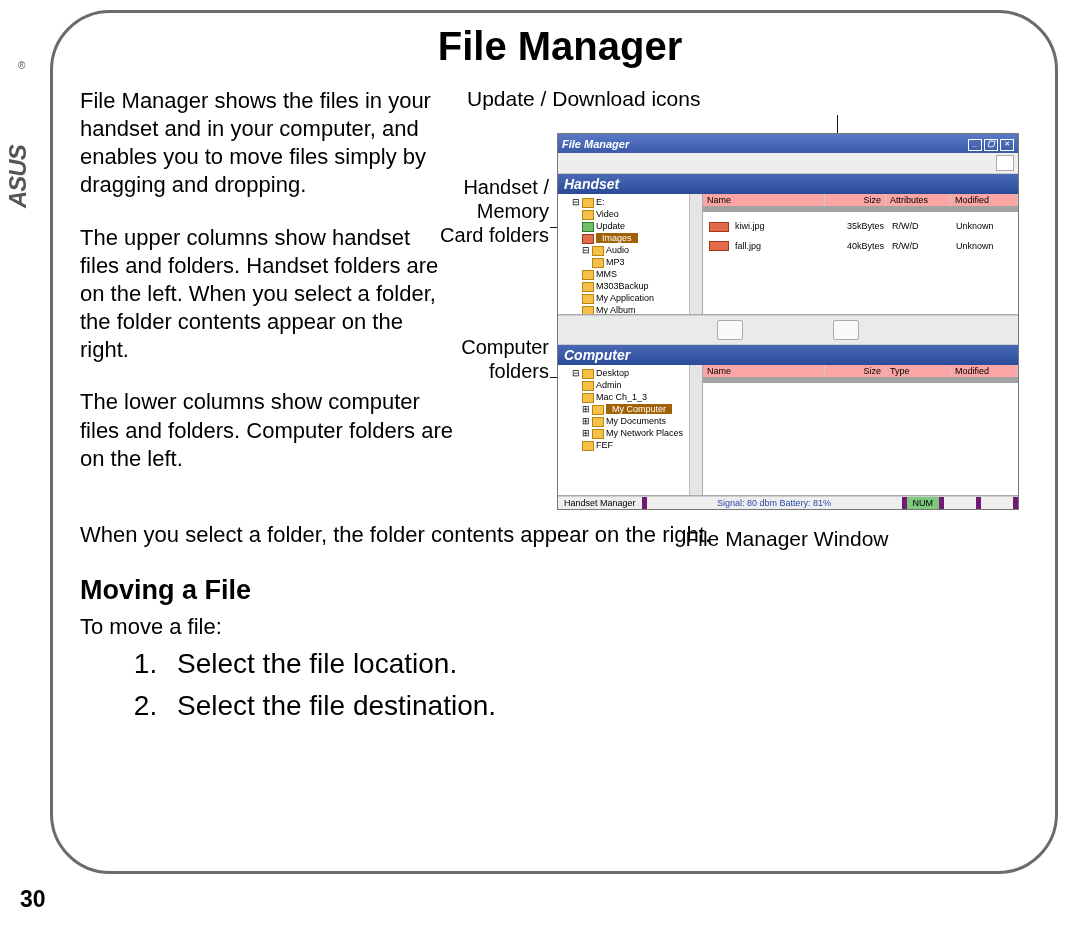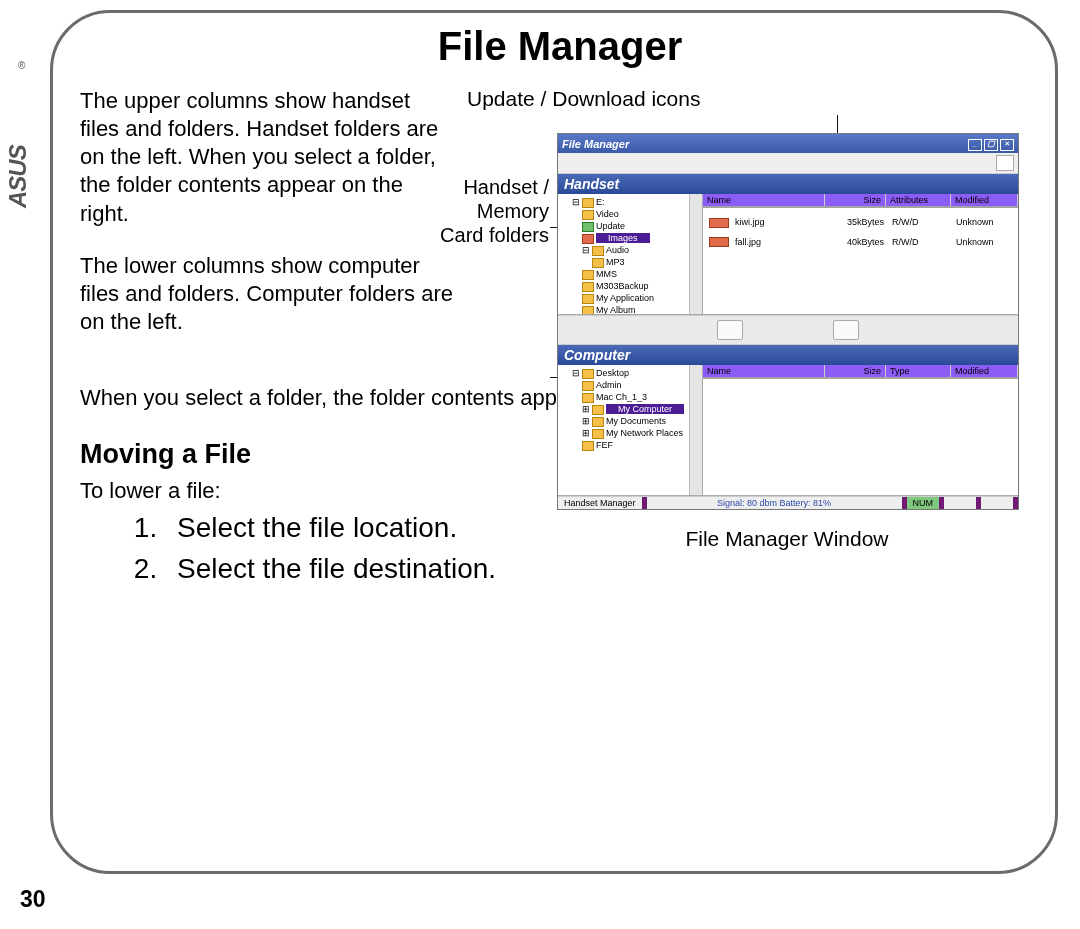--- a/index.html
+++ b/index.html
@@ -29,23 +29,23 @@
   .section-bar{background:linear-gradient(#4a6ab8,#2a4a98);color:#fff;font-style:italic;font-weight:700;font-size:14px;padding:2px 6px}
   .pane-row{display:flex;height:120px;background:#fff;border-bottom:1px solid #aaa}
   .pane-row.small{height:130px}
   .tree{width:138px;border-right:1px solid #aaa;overflow:hidden;padding:2px 2px 2px 4px;position:relative}
   .tree .scroll{position:absolute;right:0;top:0;bottom:0;width:12px;background:#e5e5e5;border-left:1px solid #bbb}
   .tree ul{list-style:none;margin:0;padding:0 0 0 10px;font-size:9px;line-height:12px}
   .tree li::before{content:"";}
   .fico{display:inline-block;width:10px;height:8px;background:#f5c04a;border:1px solid #b8860b;margin-right:2px;vertical-align:middle}
   .fico.red{background:#e06a4a;border-color:#a03a1a}
   .fico.grn{background:#6ec06a;border-color:#2a7a2a}
-  .sel{background:#4c1d95;color:#fff;padding:0 12px}
+  .sel{background:#a16207;color:#fff;padding:0 6px}
   .filelist{flex:1;background:#fff;font-size:9px}
-  .fh{display:flex;background:#8b5cf6;border-bottom:2px solid #a3a3a3}
+  .fh{display:flex;background:#fca5a5;border-bottom:6px solid #a3a3a3}
   .fh span{padding:1px 4px;border-right:1px solid #ccc}
   .fh .c1{flex:1.4}
   .fh .c2{width:52px;text-align:right}
   .fh .c3{width:56px}
   .fh .c4{width:58px}
   .frow{display:flex;padding:9px 0 0 2px}
   .frow span{padding:0 4px}
   .frow .c1{flex:1.4}
   .frow .c2{width:52px;text-align:right}
   .frow .c3{width:56px}
@@ -74,32 +74,34 @@
 <div class="page">
   <div class="logo">ASUS</div>
   <div class="regi">®</div>
   <div class="frame"></div>
 
   <div class="content">
     <h1 class="title">File Manager</h1>
 
     <div class="colrow">
       <div class="leftcol">
+        <p>File Manager shows the files in your handset and in your computer, and enables you to move files simply by dragging and dropping.</p>
         <p>The upper columns show handset files and folders. Handset folders are on the left. When you select a folder, the folder contents appear on the right.</p>
         <p>The lower columns show computer files and folders. Computer folders are on the left.</p>
       </div>
 
       <div class="rightcol">
         <div class="figwrap">
           <div class="caption-top">Update / Download icons</div>
           <div class="pointer-v" style="left:370px;top:28px;height:215px"></div>
 
           <div class="call-label" style="left:-28px;top:88px;width:110px">Handset / Memory Card folders</div>
           <div class="call-line" style="left:83px;top:140px;width:24px"></div>
 
+          <div class="call-label" style="left:-28px;top:248px;width:110px">Computer folders</div>
           <div class="call-line" style="left:83px;top:290px;width:24px"></div>
 
           <div class="shot">
             <div class="win-title">
               <span>File Manager</span>
               <span class="win-btns"><span>_</span><span>▢</span><span>×</span></span>
             </div>
             <div class="toolbar">
                 <div class="sq"></div>
               </div>
@@ -192,21 +194,21 @@
           </div>
 
           <div class="caption-bottom">File Manager Window</div>
         </div>
       </div>
     </div>
 
     <div class="bodytext">When you select a folder, the folder contents appear on the right.</div>
 
     <div class="h2">Moving a File</div>
-    <div style="font-size:22px">To lower a file:</div>
+    <div style="font-size:22px">To move a file:</div>
     <ol class="steps">
       <li>Select the file location.</li>
       <li>Select the file destination.</li>
     </ol>
   </div>
 
   <div class="pagenum">30</div>
 </div>
 
 </body></html>

